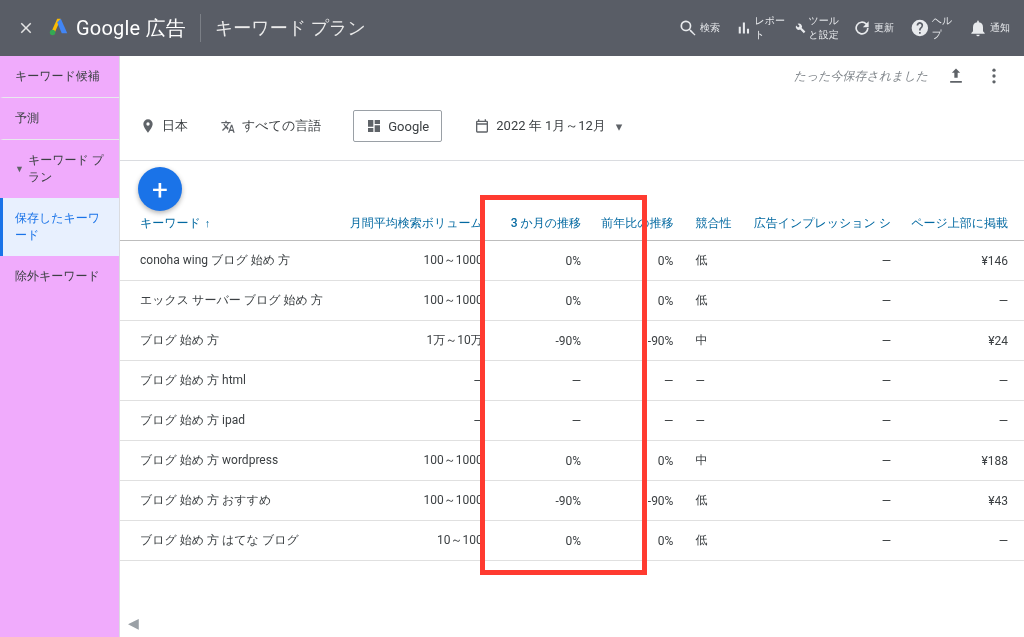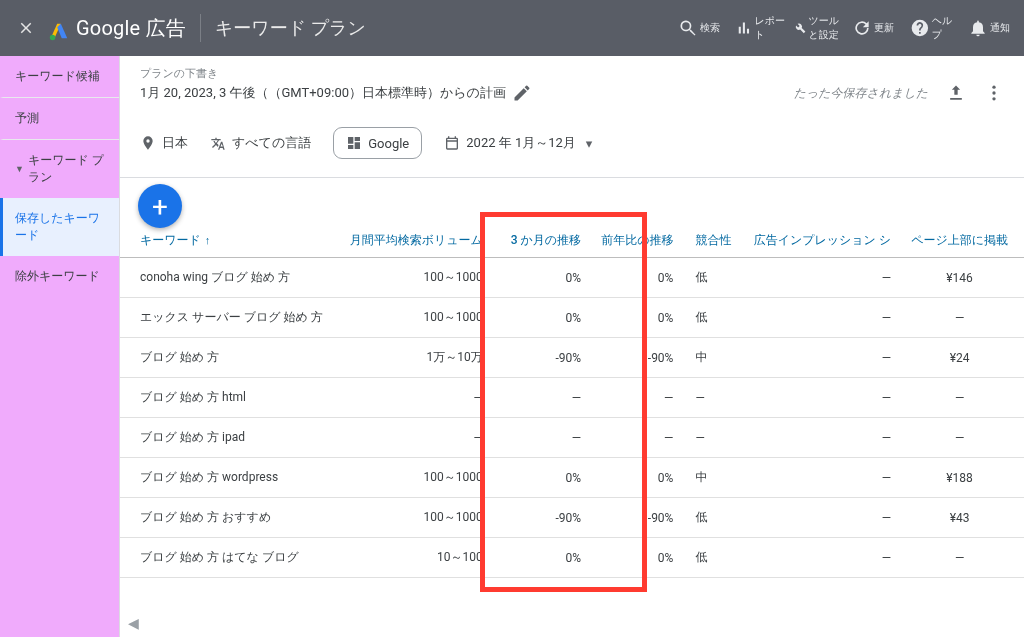--- a/index.html
+++ b/index.html
@@ -1,21 +1,21 @@
 <!DOCTYPE html>
 <html><head>
 <meta charset="utf-8">
 <style>
   * { box-sizing: border-box; margin: 0; padding: 0; }
   body { font-family: Roboto, Arial, sans-serif; font-size: 13px; color: #3c4043; background: #fff; width: 1024px; height: 637px; overflow: hidden; }
   
   
   .header { display: flex; align-items: center; background: #595d66; color: #fff; height: 56px; padding: 0 4px 0 8px; }
   .header .close { width: 36px; display:flex; justify-content:center; color:#e4e4e4; font-size:18px;}
-  .header .logo { display:flex; align-items:flex-end; gap:6px; margin-left: 4px;}
+  .header .logo { display:flex; align-items:flex-start; gap:6px; margin-left: 4px;}
   .header .logo-mark { width:22px; height:22px; }
   .header .brand { font-size: 20px; font-weight: 400; letter-spacing: .2px; }
   .header .divider { width:1px; height:28px; background:#7b7f86; margin: 0 14px; }
   .header .page-title { font-size: 18px; color:#eaeaea; }
   .header .grow { flex:1; }
   .header .tools { display:flex; gap:6px; }
   .tool { display:flex; flex-direction:row; align-items:center; gap:2px; width:52px; font-size:10px; color:#e8eaed; }
   .tool svg { width:20px; height:20px; }
   
   
@@ -29,40 +29,40 @@
 
   
   .main { flex:1; display:flex; flex-direction:column; overflow:hidden; }
   .plan-head { padding: 10px 20px 14px 20px; display:flex; align-items:flex-end; }
   .plan-head .draft { font-size:11px; color:#80868b; margin-bottom:2px;}
   .plan-head .date { font-size:13px; color:#3c4043; display:flex; align-items:center; gap:6px;}
   .plan-head .right { margin-left:auto; display:flex; align-items:center; gap:18px; color:#5f6368;}
   .saved { font-style: italic; font-size:12px; color:#80868b; }
   .ibtn { width:20px; height:20px; color:#5f6368; }
   
-  .filters { display:flex; align-items:center; gap:22px; padding: 10px 4px 18px 20px; border-bottom:1px solid #dadce0;}
+  .filters { display:flex; align-items:center; gap:32px; padding: 10px 4px 18px 20px; border-bottom:1px solid #dadce0;}
   .chip { display:flex; align-items:center; gap:6px; font-size:13px; color:#3c4043; }
-  .chip.box { border:1px solid #9aa0a6; border-radius:9px; padding: 7px 12px; }
+  .chip.box { border:1px solid #9aa0a6; border-radius:2px; padding: 7px 12px; }
   .chip svg { width:16px; height:16px; }
   .date-caret { color:#5f6368; margin-left:4px; }
   
   .table-wrap { position:relative; flex:1; overflow:auto; }
   .fab { position:absolute; left:18px; top:6px; width:44px; height:44px; border-radius:50%; background:#1a73e8; color:#fff; display:flex; align-items:center; justify-content:center; font-size:28px; box-shadow:0 2px 5px rgba(0,0,0,.3); z-index:5;}
   
   table { border-collapse:collapse; width:100%; margin-top: 40px;}
   th, td { border-bottom:1px solid #e0e0e0; font-size:12px; text-align:right; white-space:nowrap; }
   th { padding: 14px 10px 8px 10px; color:#0369a1; font-weight:500; border-bottom:1px solid #bdbdbd; vertical-align:bottom;}
   td { padding: 11px 10px; color:#3c4043; }
   th:first-child, td:first-child { text-align:left; padding-left: 20px; width: 250px;}
   th:nth-child(5), td:nth-child(5) { text-align:left; padding-left:12px; width:70px;}
   th:nth-child(2), td:nth-child(2){ width: 160px; padding-right: 18px;}
   th:nth-child(3), td:nth-child(3){ width: 90px;}
   th:nth-child(4), td:nth-child(4){ width: 90px;}
   th:nth-child(6), td:nth-child(6){ width: 130px;}
-  th:nth-child(7), td:nth-child(7){ width: 110px; padding-right:16px;text-align:center;}
+  th:nth-child(7), td:nth-child(7){ width: 110px; padding-right:16px;}
   .sort-arrow { font-size:11px; margin-left:4px;}
 
   .hl { position:absolute; border:5px solid #ff3b30; top: 34px; left: 360px; width: 167px; height: 380px; pointer-events:none; z-index:10;}
   
   .scroll-left { position:absolute; left:8px; bottom:6px; color:#9aa0a6; font-size:14px;}
 </style>
 </head>
 <body>
 
 <div class="header">
@@ -130,29 +130,20 @@
     <div class="side-item sep small">
         <span class="side-arrow">▼</span>
         <span>キーワード プラン</span>
       </div>
     <div class="side-item active">保存したキーワード</div>
     <div class="side-item">除外キーワード</div>
   </div>
 
   <div class="main">
     <div class="plan-head">
-      <div>
-        <div class="draft">プランの下書き</div>
-        <div class="date">
-          <span>1月 20, 2023, 3 午後（（GMT+09:00）日本標準時）からの計画</span>
-          <svg class="ibtn" viewBox="0 0 24 24" fill="#5f6368">
-              <path d="M3 17.25V21h3.75L17.81 9.94l-3.75-3.75L3 17.25zM20.71 7.04a1 1 0 0 0 0-1.41l-2.34-2.34a1 1 0 0 0-1.41 0L15.13 5.12l3.75 3.75 1.83-1.83z"></path>
-            </svg>
-        </div>
-      </div>
       <div class="right">
         <span class="saved">たった今保存されました</span>
         <svg class="ibtn" viewBox="0 0 24 24" fill="currentColor">
             <path d="M12 3l-5 5h3v6h4V8h3l-5-5zM5 18v2h14v-2H5z"></path>
           </svg>
         <svg class="ibtn" viewBox="0 0 24 24" fill="currentColor">
             <circle cx="12" cy="5" r="2"></circle>
             <circle cx="12" cy="12" r="2"></circle>
             <circle cx="12" cy="19" r="2"></circle>
           </svg>

